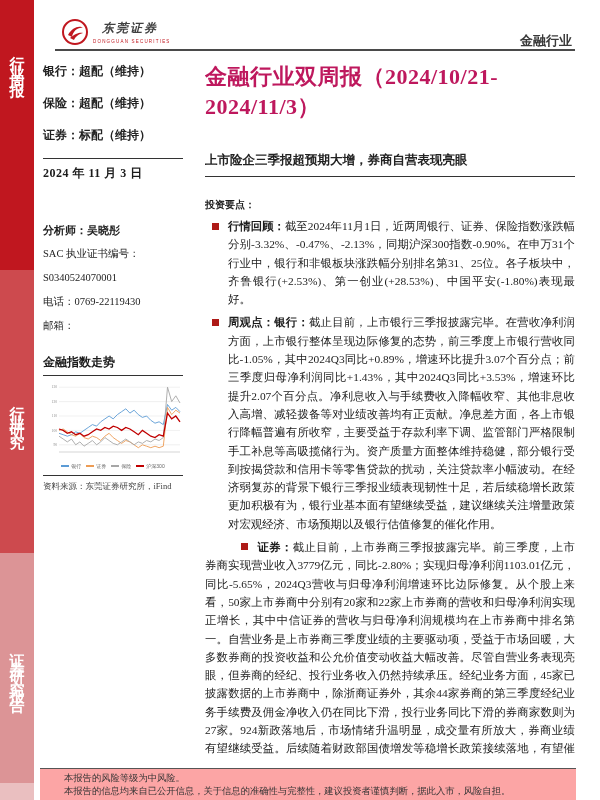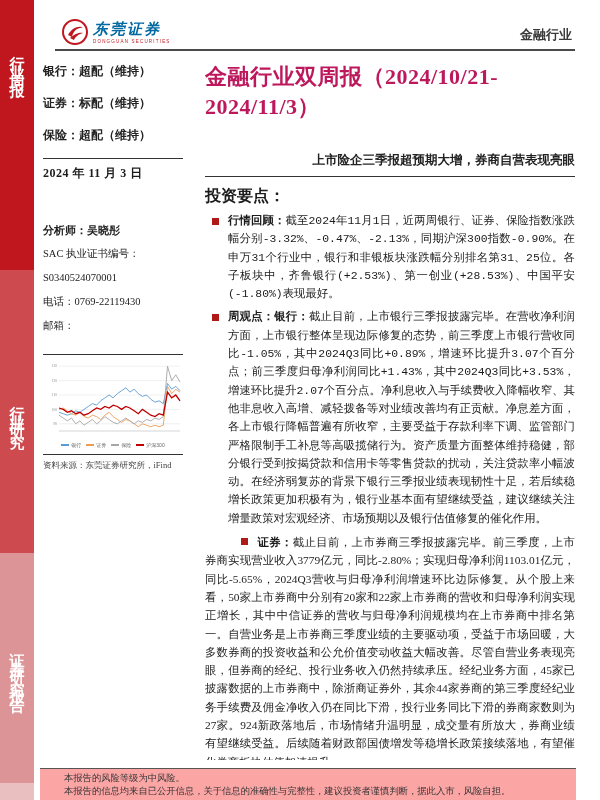--- a/index.html
+++ b/index.html
@@ -15,50 +15,50 @@
   .seg2 { height:283px; background:#cd4a4e; align-items:center; }
   .seg3 { height:230px; background:#dc9496; align-items:center; }
   .seg4 { height:17px;  background:#eabfc0; }
   .vtext {
     writing-mode:vertical-rl; text-orientation:upright;
     color:#ffffff; font-family:"Liberation Sans","DejaVu Sans",sans-serif;
     font-weight:bold; font-size:15px; letter-spacing:9px; line-height:34px;
   }
   
   .logo-mark { position:absolute; left:62px; top:19px; width:26px; height:26px; }
-  .brand { position:absolute; left:93px; top:20px; font-size:15px; font-weight:bold;
-           color:#0369a1; letter-spacing:2px; font-style:italic; }
+  .brand { position:absolute; left:102px; top:20px; font-size:12px; font-weight:bold;
+           color:#404040; letter-spacing:2px; font-style:italic; }
   .brand-sub { position:absolute; left:93px; top:39px; font-size:4.5px; color:#c0171f;
            letter-spacing:1.2px; font-family:"Liberation Sans",sans-serif; }
-  .head-cat { position:absolute; right:28px; top:26px; font-size:13px; font-weight:bold; color:#3a3a3a; }
+  .head-cat { position:absolute; right:28px; top:32px; font-size:13px; font-weight:bold; color:#3a3a3a; }
   .head-rule { position:absolute; left:55px; top:49px; width:520px; border-top:2px solid #4a4a4a; }
   
   .leftcol { position:absolute; left:43px; top:60px; width:140px; }
   .rating-row { font-size:12px; font-weight:bold; color:#222; height:32px; line-height:22px; }
   .l-rule { border-top:1.2px solid #333; margin:2px 0 6px 0; }
   .date { font-size:12px; font-weight:600; letter-spacing:0.5px; }
   .analyst { margin-top:36px; font-size:10.5px; line-height:24px; color:#222; }
   .analyst .b { font-weight:bold; font-size:11px; }
   .chartbox { margin-top:16px; }
   .chart-title { font-size:12px; font-weight:bold; }
   .chart-title-rule { border-top:1.2px solid #333; margin-top:4px; }
   .legend { display:flex; justify-content:center; gap:5px; margin-top:1px; }
   .legend .li { display:flex; align-items:center; gap:2px; font-size:5px; color:#666;
                 font-family:"Liberation Sans",sans-serif; }
   .legend .sw { display:inline-block; width:8px; height:2px; }
   .src { font-size:8.5px; color:#444; margin-top:5px; }
   .src-rule { border-top:1.2px solid #333; margin-top:6px; }
   
   .maincol { position:absolute; left:205px; top:62px; width:370px; height:698px; overflow:hidden; }
   .title { font-size:22px; font-weight:bold; color:#be185d; letter-spacing:0.5px; }
-  .subtitle { margin-top:30px; font-size:12.5px; font-weight:bold; text-align:right; color:#222; }
+  .subtitle { margin-top:30px; font-size:12.5px; font-weight:bold; text-align:left; color:#222; }
   .sub-rule { border-top:1.5px solid #333; margin-top:7px; }
-  .ip-heading { margin-top:9px; font-size:16px; font-weight:bold; }
+  .ip-heading { margin-top:21px; font-size:10px; font-weight:bold; }
   .body-txt { font-size:11.4px; line-height:18.3px; text-align:justify; }
-  .bullet { display:flex; margin-top:5px;font-family:Liberation Mono, monospace; }
+  .bullet { display:flex; margin-top:5px; }
   .bullet .sq { flex:0 0 7px; width:7px; height:7px; background:#ae1a17; margin:6px 9px 0 7px; }
   .bullet .btext { flex:1; }
   .nested { margin-top:5px; text-indent:36px; position:relative; }
   .nested .sq-inline { display:inline-block; width:7px; height:7px; background:#ae1a17;
                        margin-right:9px; vertical-align:1px; }
   .blabel { font-weight:bold; }
   
   .footer { position:absolute; left:40px; top:768px; width:536px; background:#fca5a5; z-index:5; height:32px; }
   .f-rule { border-top:1.5px solid #555; }
   .f-lines { padding-left:24px; padding-top:3px; font-size:9.3px; line-height:12.5px; color:#333; }
@@ -87,37 +87,38 @@
 <div class="brand">东莞证券</div>
 <div class="brand-sub">DONGGUAN SECURITIES</div>
 <div class="head-cat">金融行业</div>
 <div class="head-rule"></div>
 
 <div class="leftcol">
   <div class="rating-row">
     <span>银行：</span><span>超配（维持）</span>
   </div>
   <div class="rating-row">
-    <span>证券：</span><span>标配（维持）</span>
+    <span>保险：</span><span>超配（维持）</span>
   </div>
   <div class="rating-row">
-    <span>保险：</span><span>超配（维持）</span>
+    <span>证券：</span><span>标配（维持）</span>
   </div>
   <div class="l-rule"></div>
   <div class="date">2024 年 11 月 3 日</div>
 
   <div class="analyst">
     <div class="b"><span>分析师：</span><span>吴晓彤</span></div>
     <div>SAC 执业证书编号：</div>
     <div>S0340524070001</div>
     <div><span>电话：</span><span>0769-22119430</span></div>
     <div>邮箱：</div>
   </div>
 
   <div class="chartbox">
+    <div class="chart-title">金融指数走势</div>
     <div class="chart-title-rule"></div>
     <svg id="trend-svg" width="140" height="82">
         <line x1="16" x2="137" y1="68.8" y2="68.8" stroke="#e0e0e0" stroke-width="0.5"></line>
         <text x="14" y="70" text-anchor="end" font-size="3.6" fill="#888">90</text>
         <line x1="16" x2="137" y1="54.400000000000006" y2="54.400000000000006" stroke="#e0e0e0" stroke-width="0.5"></line>
         <text x="14" y="55.60000000000001" text-anchor="end" font-size="3.6" fill="#888">100</text>
         <line x1="16" x2="137" y1="40" y2="40" stroke="#e0e0e0" stroke-width="0.5"></line>
         <text x="14" y="41.2" text-anchor="end" font-size="3.6" fill="#888">110</text>
         <line x1="16" x2="137" y1="25.6" y2="25.6" stroke="#e0e0e0" stroke-width="0.5"></line>
         <text x="14" y="26.8" text-anchor="end" font-size="3.6" fill="#888">120</text>

